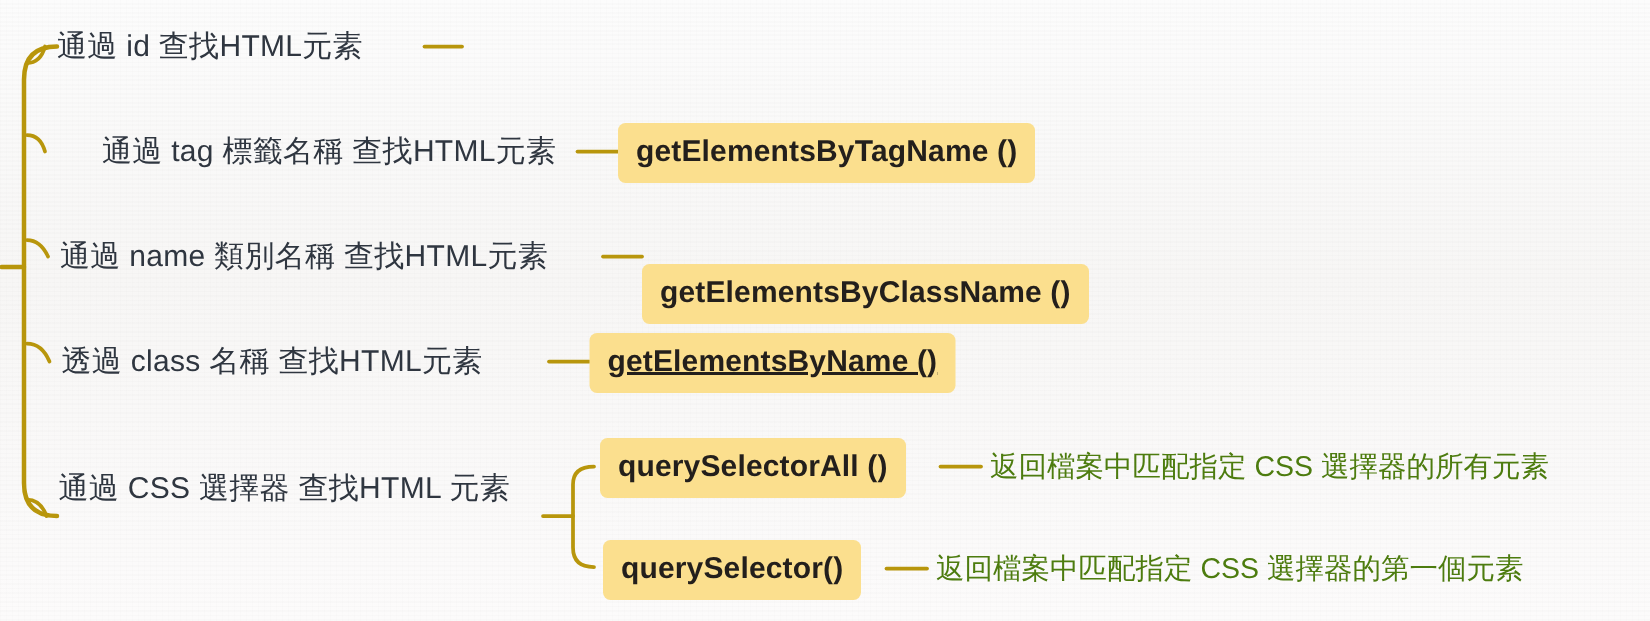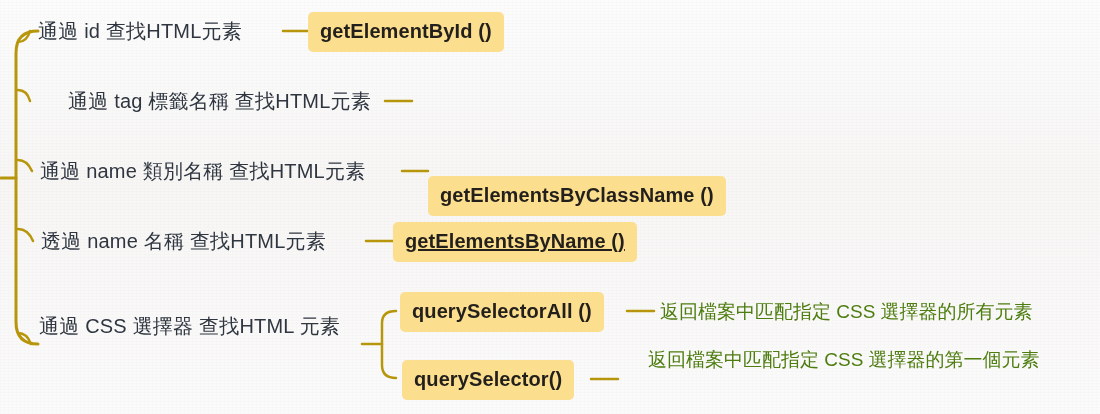--- a/index.html
+++ b/index.html
@@ -101,31 +101,31 @@
   <line x1="362" y1="344" x2="382" y2="344" stroke="#b8960c" stroke-width="2.5" stroke-linecap="round"></line>
   <path d="M 396 311 Q 382 311 382 323 L 382 365 Q 382 378 396 378" fill="none" stroke="#b8960c" stroke-width="2.5" stroke-linecap="round" stroke-linejoin="round"></path>
 
   <line x1="627" y1="311" x2="654" y2="311" stroke="#b8960c" stroke-width="2.5" stroke-linecap="round"></line>
   <line x1="591" y1="379" x2="618" y2="379" stroke="#b8960c" stroke-width="2.5" stroke-linecap="round"></line>
 </svg>
 
 <div id="mindmap">
 
   <div class="node-label" style="left:38px; top:21px;">通過 id 查找HTML元素</div>
-  <div class="code-chip" style="left:308px; top:12px;">getElementById ()</div>
 
   <div class="node-label" style="left:38px; top:91px;margin-left:30px;">通過 tag 標籤名稱 查找HTML元素</div>
+  <div class="code-chip" style="left:412px; top:82px;">getElementsByTagName ()</div>
 
   <div class="node-label" style="left:40px; top:161px;">通過 name 類別名稱 查找HTML元素</div>
   <div class="code-chip" style="left:428px; top:152px;margin-top:24px;">getElementsByClassName ()</div>
 
-  <div class="node-label" style="left:41px; top:231px;">透過 name 名稱 查找HTML元素</div>
+  <div class="node-label" style="left:41px; top:231px;">透過 class 名稱 查找HTML元素</div>
   <div class="code-chip" style="left:393px; top:222px;text-decoration:underline;">getElementsByName ()</div>
 
   <div class="node-label" style="left:39px; top:316px;">通過 CSS 選擇器 查找HTML 元素</div>
 
   <div class="code-chip" style="left:400px; top:292px;">querySelectorAll ()</div>
   <div class="desc-label" style="left:660px; top:302px;">返回檔案中匹配指定 CSS 選擇器的所有元素</div>
 
   <div class="code-chip" style="left:402px; top:360px;">querySelector()</div>
-  <div class="desc-label" style="left:624px; top:350px;margin-left:24px;">返回檔案中匹配指定 CSS 選擇器的第一個元素</div>
+  <div class="desc-label" style="left:624px; top:370px;">返回檔案中匹配指定 CSS 選擇器的第一個元素</div>
 
 </div>
 
 </body></html>

